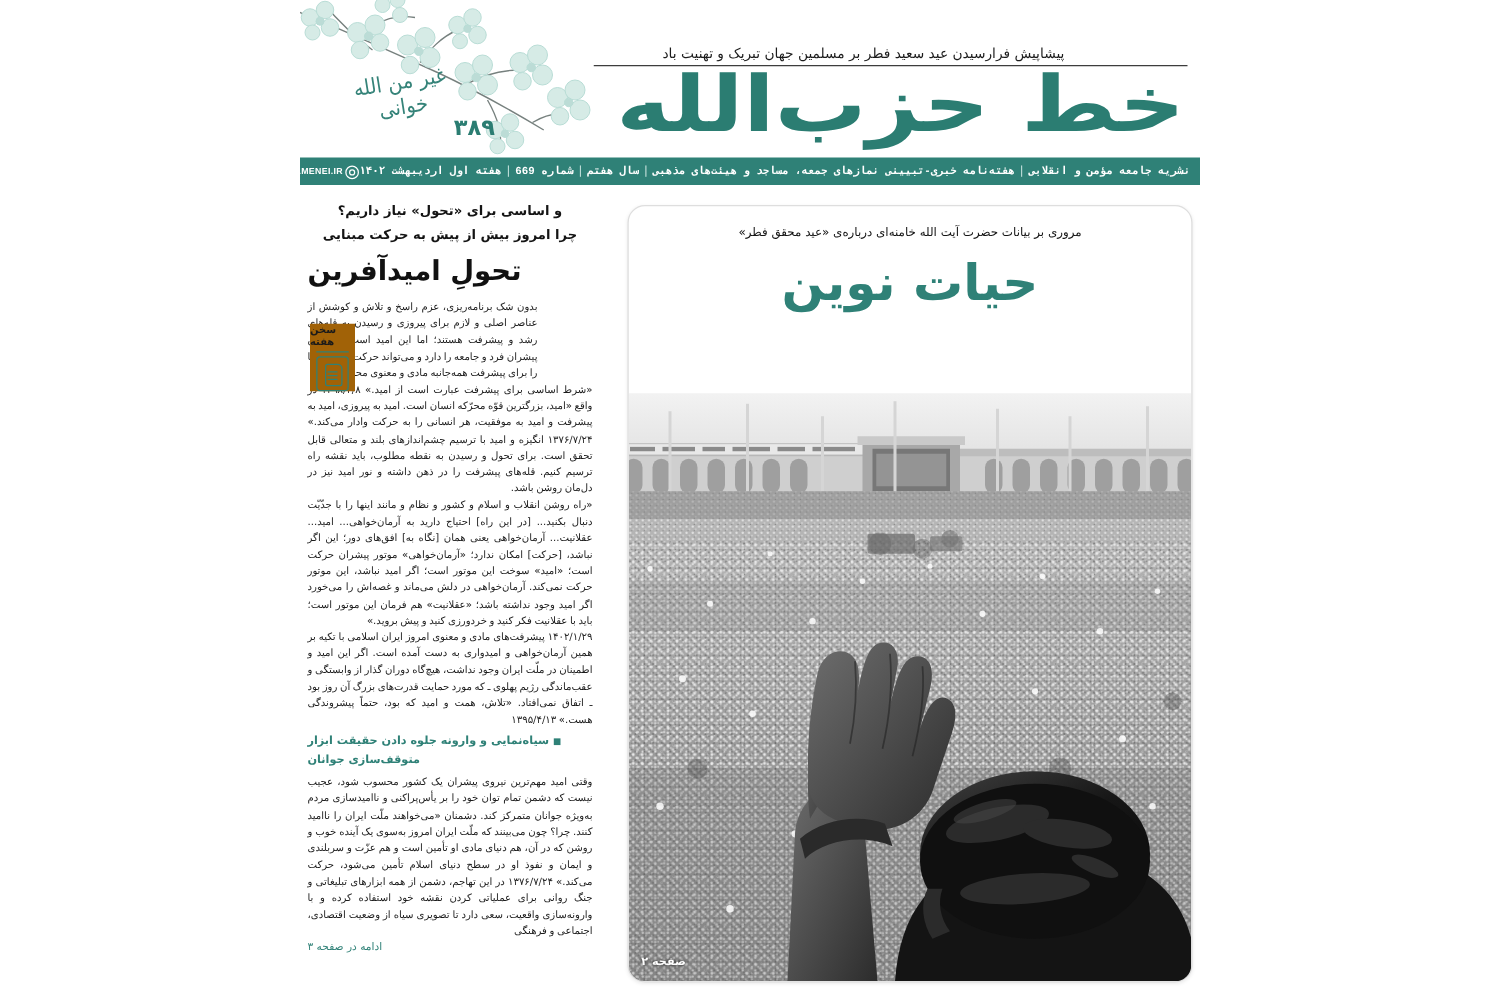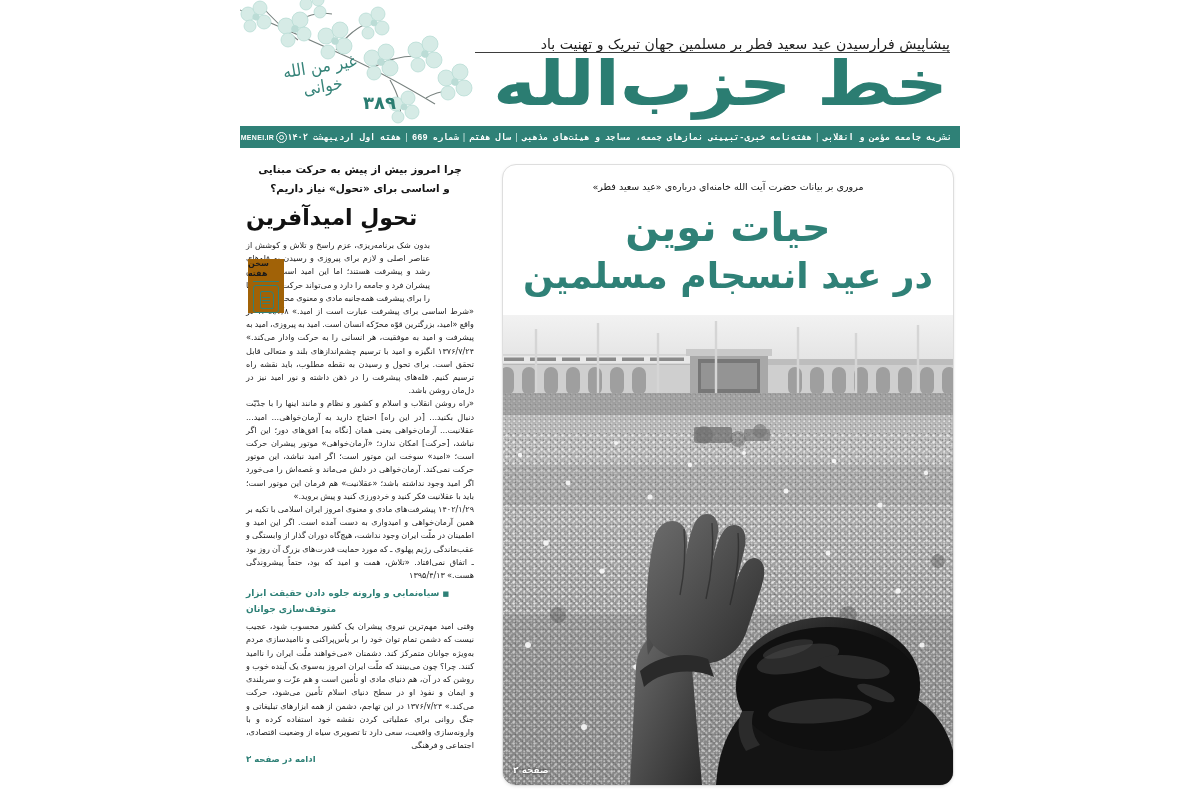--- a/index.html
+++ b/index.html
@@ -30,23 +30,23 @@
     left: 240px; top: 0;
     width: 720px; height: 150px;
     background: #ffffff;
     overflow: hidden;
   }
 
   .top-tagline {
     position: absolute;
     right: 10px; top: 36px;
     width: 420px;
-    text-align: right;
-    direction: rtl;
-    font-size: 14px;
+    text-align: left;
+    direction: rtl;
+    font-size: 11px;
     letter-spacing: -0.2px;
     color: #1b1b1b;
     white-space: nowrap;
     font-family: "DejaVu Sans", sans-serif;
   }
   .tagline-rule {
     position: absolute;
     right: 10px; top: 52px;
     width: 475px; height: 1px;
     background: #3d3d3d;
@@ -239,21 +239,21 @@
     line-height: 15px;
     text-align: left;
     padding: 4px 0 3px;
     direction: rtl;
     font-family: "DejaVu Sans", sans-serif;
   }
   .subhead-green .bullet { font-size: 7px; }
 
   .continue-note {
     color: #2f8177;
-    font-weight: bold;
+    font-weight: normal;
     font-size: 8.5px;
     text-align: left;
     padding-top: 2px;
     direction: rtl;
     font-family: "DejaVu Sans", sans-serif;
   }
 
   
   #photo-col {
     width: 472px;
@@ -425,22 +425,22 @@
       <span class="kh-mark"></span>
       <span class="kh-word">KHAMENEI.IR</span>
     </span>
   </div>
 
   <div id="content">
 
     <div id="article-col">
 
       <div class="kicker">
+        <div>و اساسی برای «تحول» نیاز داریم؟</div>
         <div>چرا امروز بیش از پیش به حرکت مبنایی</div>
-        <div>و اساسی برای «تحول» نیاز داریم؟</div>
       </div>
 
       <div class="headline">تحولِ امیدآفرین</div>
 
       <div class="badge-row">
         <div class="sokhan-badge">
           <div class="lbl">سخن</div>
           <div class="lbl">هفته</div>
           <div class="rule"></div>
           <div class="doc-icon"></div>
@@ -462,25 +462,24 @@
       <div class="body-text">
         <p>وقتی امید مهم‌ترین نیروی پیشران یک کشور محسوب شود، عجیب نیست که دشمن تمام توان خود را بر یأس‌پراکنی و ناامیدسازی مردم به‌ویژه جوانان متمرکز کند. دشمنان «می‌خواهند ملّت ایران را ناامید کنند. چرا؟ چون می‌بینند که ملّت ایران امروز به‌سوی یک آینده خوب و روشن که در آن، هم دنیای مادی او تأمین است و هم عزّت و سربلندی و ایمان و نفوذ او در سطح دنیای اسلام تأمین می‌شود، حرکت می‌کند.» ۱۳۷۶/۷/۲۴ در این تهاجم، دشمن از همه ابزارهای تبلیغاتی و جنگ روانی برای عملیاتی کردن نقشه خود استفاده کرده و با وارونه‌سازی واقعیت، سعی دارد تا تصویری سیاه از وضعیت اقتصادی، اجتماعی و فرهنگی</p>
       </div>
 
       <div class="continue-note">ادامه در صفحه ۳</div>
     </div>
 
     <div id="photo-col">
       <div class="photo-card">
 
-        <div class="photo-kicker">مروری بر بیانات حضرت آیت الله خامنه‌ای درباره‌ی «عید سعید فطر»</div>
+        <div class="photo-kicker">مروری بر بیانات حضرت آیت الله خامنه‌ای درباره‌ی «عید محقق فطر»</div>
 
         <div class="photo-title">
           <span class="l1">حیات نوین</span>
-          <span class="l2">در عید انسجام مسلمین</span>
         </div>
 
         <div class="photo-frame">
           <svg class="photo-svg" viewBox="0 0 460 470" preserveAspectRatio="xMidYMid slice">
             <defs>
               <linearGradient id="skyg" x1="0" y1="0" x2="0" y2="1">
                 <stop offset="0%" stop-color="#f2f2f2"></stop>
                 <stop offset="100%" stop-color="#dcdcdc"></stop>
               </linearGradient>
               <linearGradient id="crowdg" x1="0" y1="0" x2="0" y2="1">

